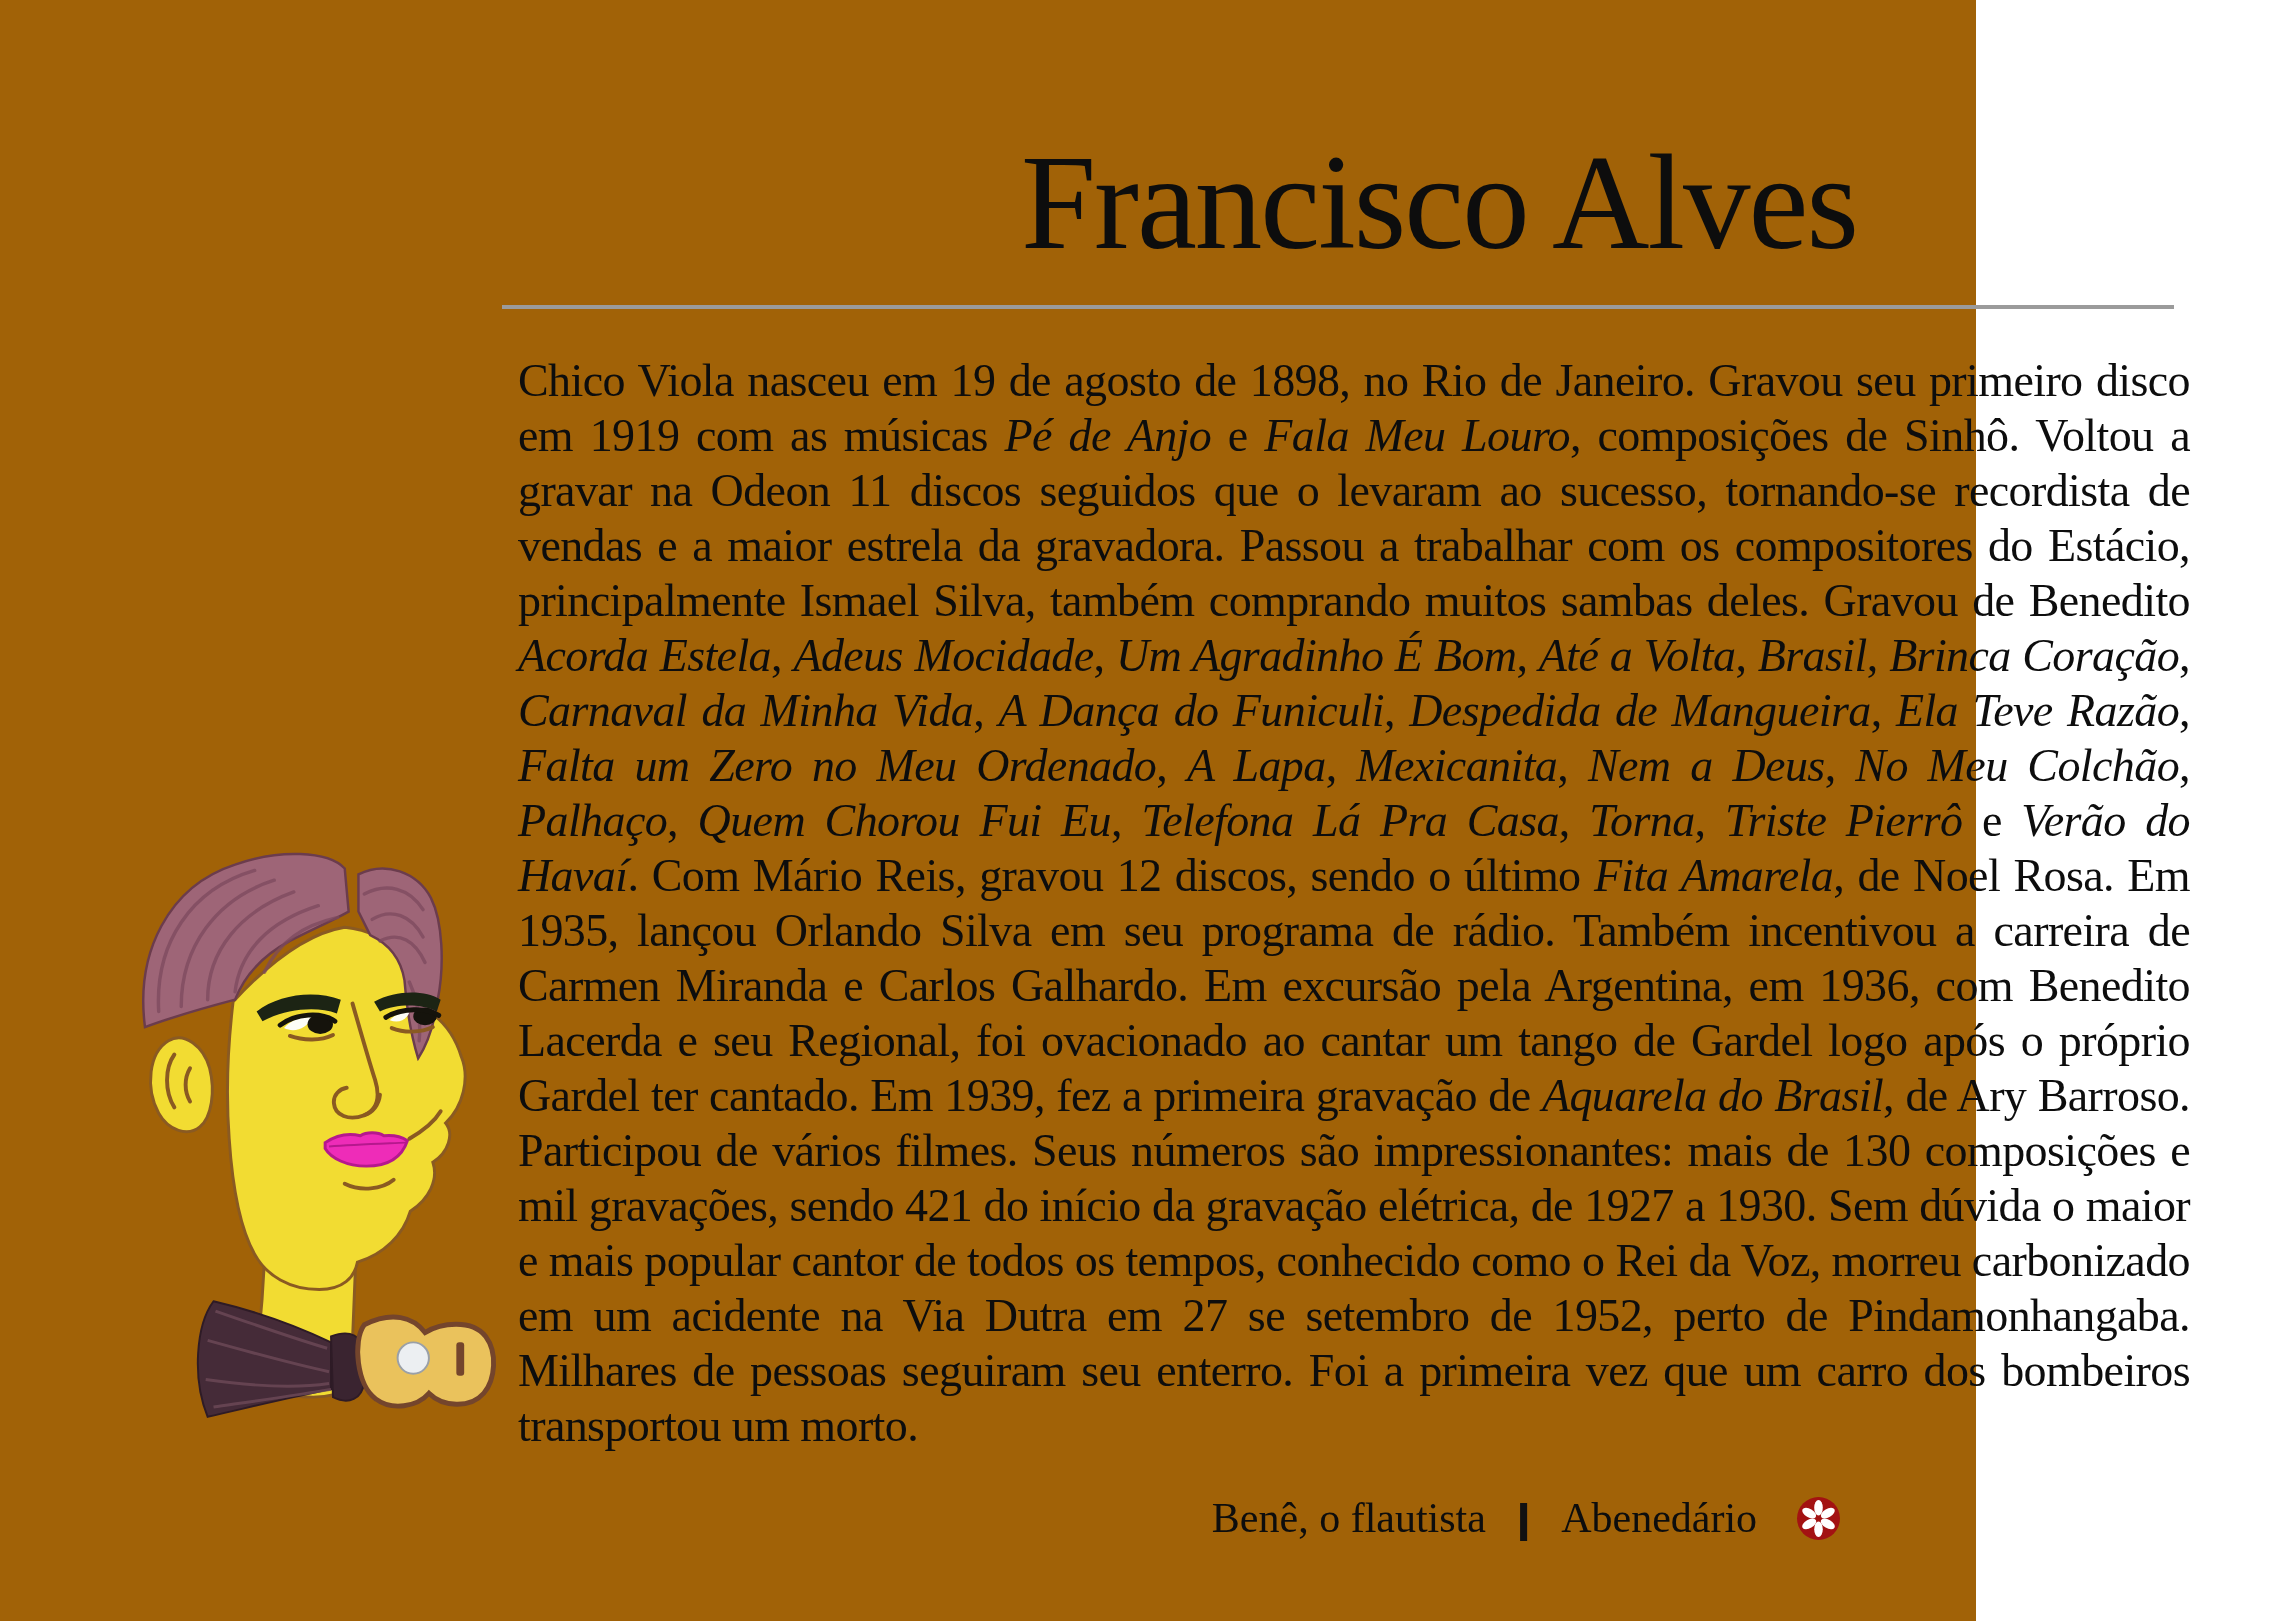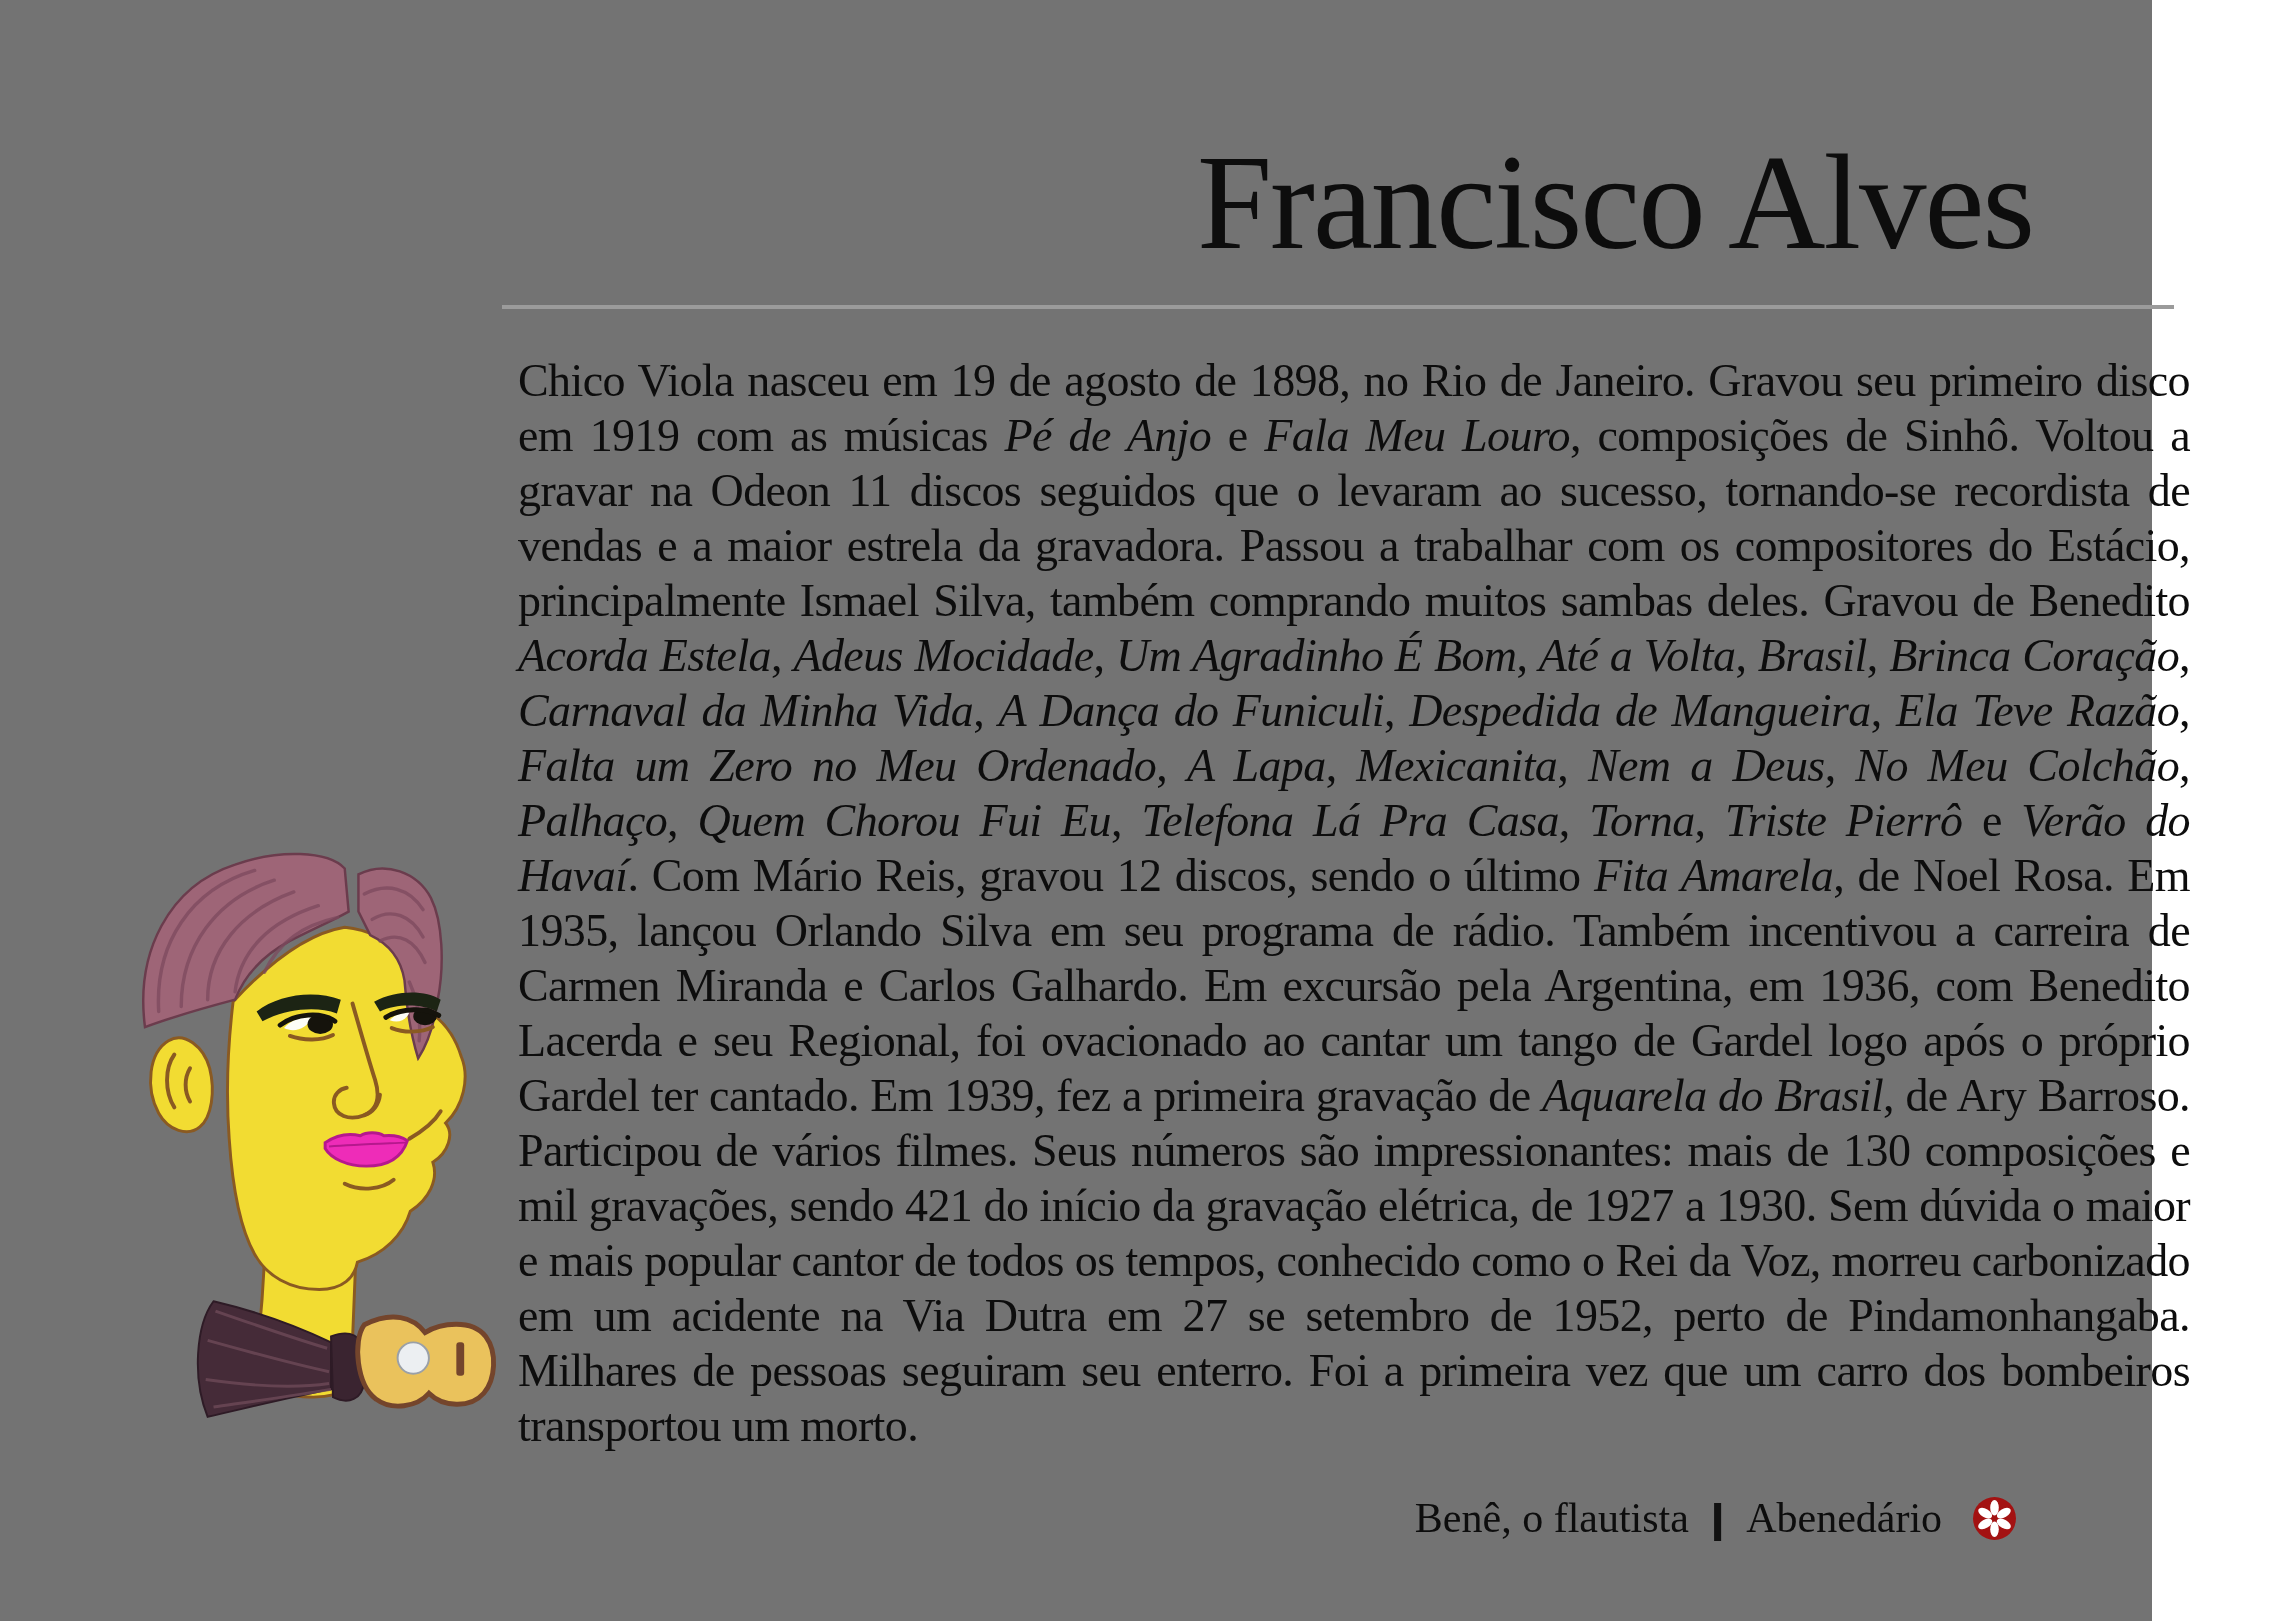--- a/index.html
+++ b/index.html
@@ -6,23 +6,23 @@
     margin: 0;
     padding: 0;
     background: #ffffff;
     width: 2293px;
     height: 1621px;
     overflow: hidden;
     font-family: "Liberation Serif", "DejaVu Serif", serif;
   }
   .page {
     position: relative;
-    width: 2152px;
+    width: 1976px;
     height: 1621px;
-    background: #737373;
+    background: #a16207;
   }
   .title {
     position: absolute;
     top: 135px;
     right: 119px;
     margin: 0;
     font-size: 135px;
     font-weight: normal;
     letter-spacing: -2px;
     line-height: 1;
@@ -57,21 +57,21 @@
     width: 421px;
     height: 627px;
   }
   .portrait svg { width: 100%; height: 100%; display: block; }
   .footer {
     position: absolute;
     top: 1494px;
     right: 135px;
     display: flex;
     align-items: center;
-    gap: 24px;
+    gap: 33px;
     font-size: 42px;
     color: #0d0d0d;
     white-space: nowrap;
   }
   .sep-bar {
     display: inline-block;
     transform: scaleX(2.4);
     font-weight: bold;
     color: #111;
   }

